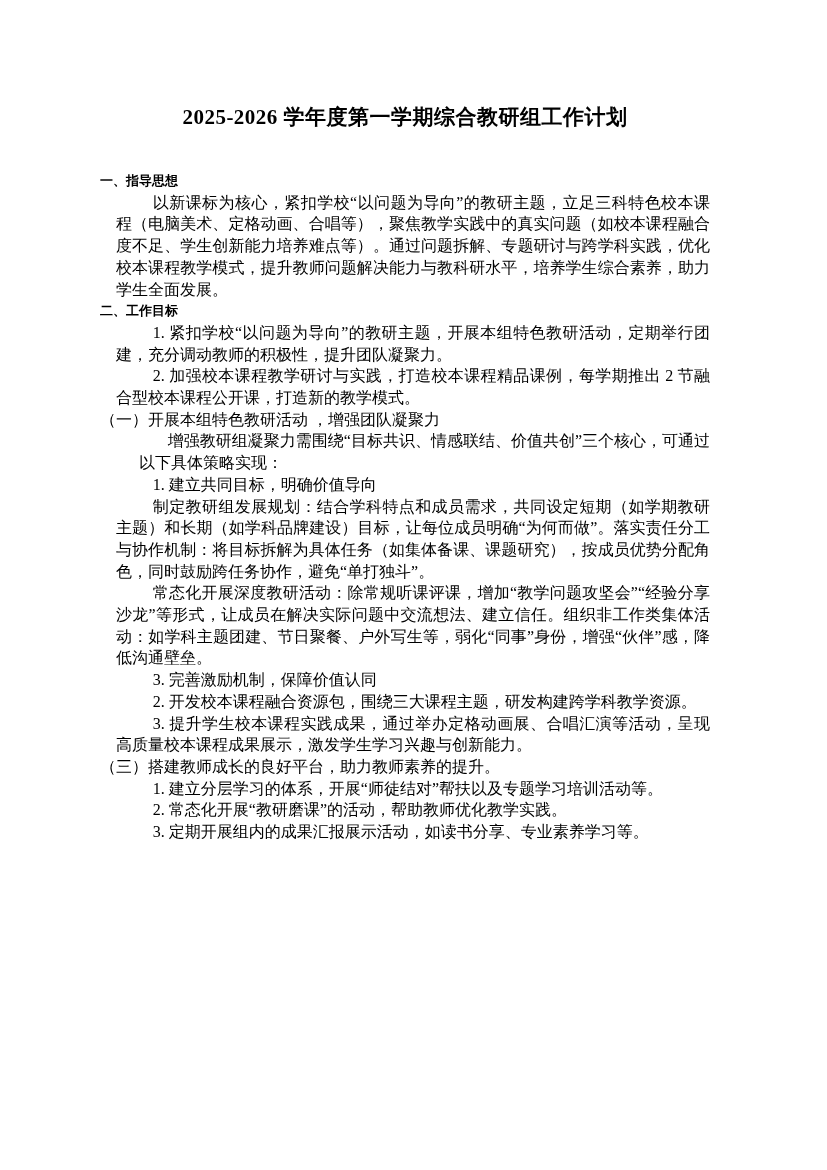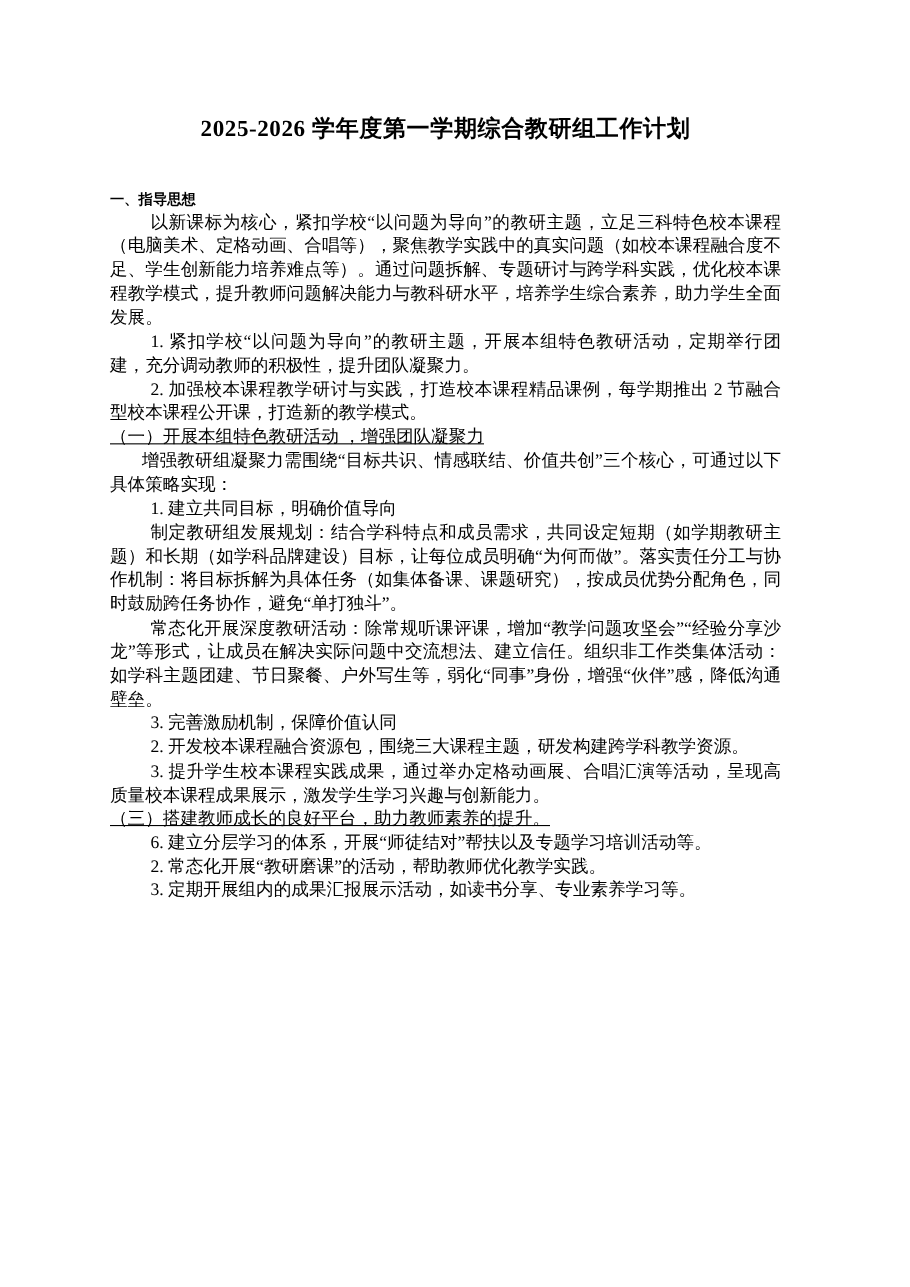--- a/index.html
+++ b/index.html
@@ -32,45 +32,46 @@
     font-size: 13px;
     line-height: 21.7px;
     margin: 0;
   }
   .para {
     font-size: 16px;
     line-height: 21.7px;
     margin: 0;
     text-align: justify;
   }
-  .p-indent    { text-indent: 2.3em; }
-  .p-indent-sm { text-indent: 1.8em; }
-  .p-flush     { text-indent: 0; text-decoration: underline; }
+  .p-indent    { text-indent: 2.3em; margin-left: 16px; }
+  .p-indent-sm { text-indent: 1.8em; margin-left: 39px; }
+  .p-flush     { text-indent: 0; }
 </style>
 </head>
 <body>
 
 <div class="page">
   <div class="doc">
 
     <h1 class="doc-title">2025-2026 学年度第一学期综合教研组工作计划</h1>
 
     <h2 class="sec-heading">一、指导思想</h2>
     <p class="para p-indent">以新课标为核心，紧扣学校“以问题为导向”的教研主题，立足三科特色校本课程（电脑美术、定格动画、合唱等），聚焦教学实践中的真实问题（如校本课程融合度不足、学生创新能力培养难点等）。通过问题拆解、专题研讨与跨学科实践，优化校本课程教学模式，提升教师问题解决能力与教科研水平，培养学生综合素养，助力学生全面发展。</p>
 
+    <h2 class="sec-heading">二、工作目标</h2>
     <p class="para p-indent">1. 紧扣学校“以问题为导向”的教研主题，开展本组特色教研活动，定期举行团建，充分调动教师的积极性，提升团队凝聚力。</p>
     <p class="para p-indent">2. 加强校本课程教学研讨与实践，打造校本课程精品课例，每学期推出 2 节融合型校本课程公开课，打造新的教学模式。</p>
 
     <p class="para p-flush">（一）开展本组特色教研活动 ，增强团队凝聚力</p>
     <p class="para p-indent-sm">增强教研组凝聚力需围绕“目标共识、情感联结、价值共创”三个核心，可通过以下具体策略实现：</p>
     <p class="para p-indent">1. 建立共同目标，明确价值导向</p>
     <p class="para p-indent">制定教研组发展规划：结合学科特点和成员需求，共同设定短期（如学期教研主题）和长期（如学科品牌建设）目标，让每位成员明确“为何而做”。落实责任分工与协作机制：将目标拆解为具体任务（如集体备课、课题研究），按成员优势分配角色，同时鼓励跨任务协作，避免“单打独斗”。</p>
     <p class="para p-indent">常态化开展深度教研活动：除常规听课评课，增加“教学问题攻坚会”“经验分享沙龙”等形式，让成员在解决实际问题中交流想法、建立信任。组织非工作类集体活动：如学科主题团建、节日聚餐、户外写生等，弱化“同事”身份，增强“伙伴”感，降低沟通壁垒。</p>
     <p class="para p-indent">3. 完善激励机制，保障价值认同</p>
     <p class="para p-indent">2. 开发校本课程融合资源包，围绕三大课程主题，研发构建跨学科教学资源。</p>
     <p class="para p-indent">3. 提升学生校本课程实践成果，通过举办定格动画展、合唱汇演等活动，呈现高质量校本课程成果展示，激发学生学习兴趣与创新能力。</p>
     <p class="para p-flush">（三）搭建教师成长的良好平台，助力教师素养的提升。</p>
-    <p class="para p-indent">6. 建立分层学习的体系，开展“师徒结对”帮扶以及专题学习培训活动等。</p>
+    <p class="para p-indent">1. 建立分层学习的体系，开展“师徒结对”帮扶以及专题学习培训活动等。</p>
     <p class="para p-indent">2. 常态化开展“教研磨课”的活动，帮助教师优化教学实践。</p>
     <p class="para p-indent">3. 定期开展组内的成果汇报展示活动，如读书分享、专业素养学习等。</p>
 
   </div>
 </div>
 
 </body></html>

